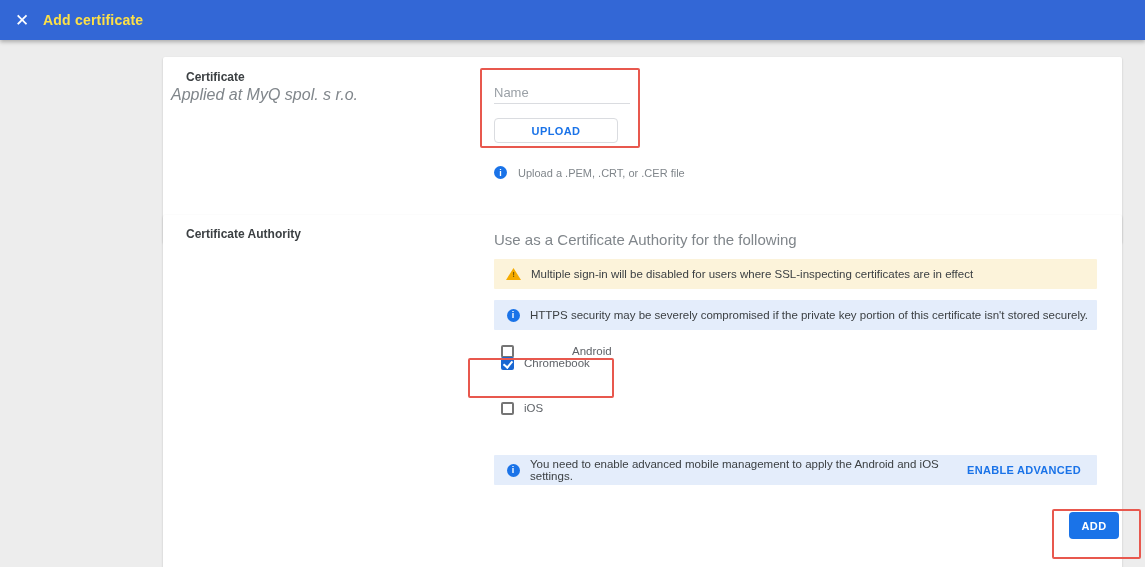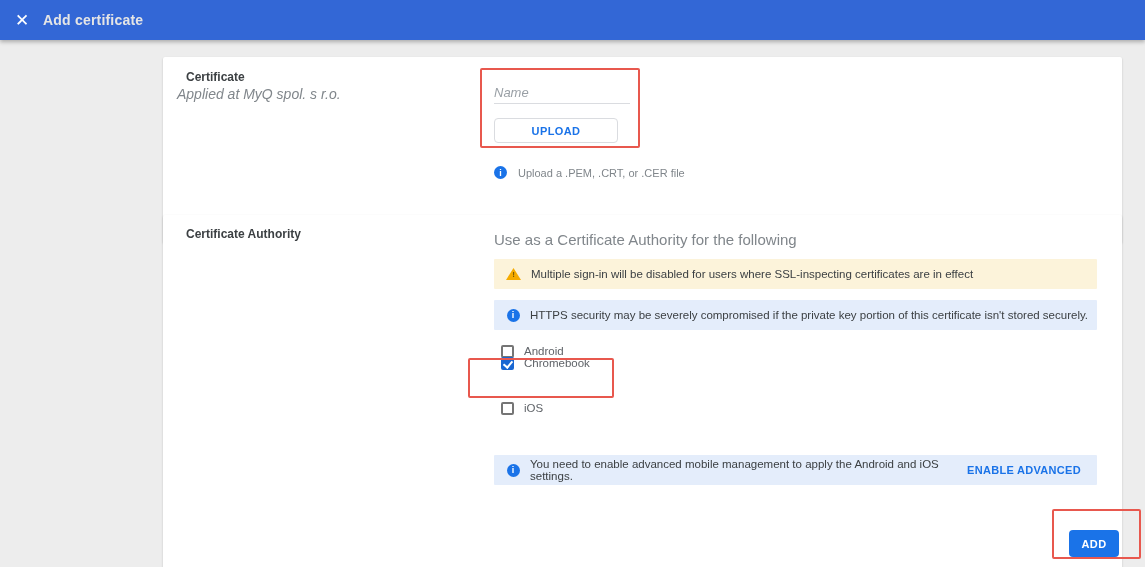--- a/index.html
+++ b/index.html
@@ -4,37 +4,37 @@
 <style>
   * { margin:0; padding:0; box-sizing:border-box; }
   html,body { width:1145px; height:567px; overflow:hidden; }
   body { font-family:"Liberation Sans","DejaVu Sans",sans-serif; background:#ededed; position:relative; }
 
   
   .header { position:absolute; left:0; top:0; width:1145px; height:40px; background:#3367d6;
             display:flex; align-items:center; box-shadow:0 2px 4px rgba(0,0,0,.28); z-index:5; }
   .close-btn { color:#fff; font-size:17px; font-weight:bold; margin-left:10px; width:24px; height:24px;
                display:flex; align-items:center; justify-content:center; cursor:pointer; }
-  .header-title { color:#e5e5e5; font-size:14px; font-weight:bold; margin-left:9px; letter-spacing:.2px; }
+  .header-title { color:#fde047; font-size:14px; font-weight:bold; margin-left:9px; letter-spacing:.2px; }
 
   
   .card { position:absolute; left:163px; width:959px; background:#fff; border-radius:2px;
           box-shadow:0 1px 2px rgba(0,0,0,.22); }
   .card1 { top:57px; height:186px; }
   .card2 { top:215px; height:364px; }
 
   .section-label { position:absolute; left:23px; font-size:12px; color:#3c4043; font-weight:bold; }
-  .section-sublabel { position:absolute; left:14px; font-size:14px; color:#80868b; font-style:italic; }
+  .section-sublabel { position:absolute; left:8px; font-size:16px; color:#80868b; font-style:italic; }
 
   
   .hl { position:absolute; border:2px solid #e8584e; border-radius:2px; pointer-events:none; z-index:4; }
   .hl-upload { left:317px; top:11px; width:160px; height:80px; }
   .name-input { position:absolute; left:331px; top:25px; width:136px; height:22px; border:none;
                 border-bottom:1px solid #dadce0; font-size:13px; color:#3c4043; outline:none;
-                font-family:"Liberation Sans","DejaVu Sans",sans-serif; background:transparent;font-style:italic; }
+                font-family:"Liberation Sans","DejaVu Sans",sans-serif; background:transparent; }
   .name-input::placeholder { color:#9aa0a6; }
   .upload-btn { position:absolute; left:331px; top:61px; width:124px; height:25px; background:#fff;
                 border:1px solid #dadce0; border-radius:4px; color:#1a73e8; font-size:11px; font-weight:bold;
                 letter-spacing:.4px; display:flex; align-items:center; justify-content:center; cursor:pointer; }
   .hint-row { position:absolute; left:331px; top:109px; display:flex; align-items:center; }
   .info-icon { width:13px; height:13px; border-radius:50%; background:#1a73e8; color:#fff; font-size:9px;
                font-weight:bold; display:flex; align-items:center; justify-content:center; flex:0 0 13px;
                font-style:normal; }
   .hint-text { font-size:11px; color:#80868b; margin-left:11px; }
 
@@ -48,33 +48,33 @@
   .banner .icon-wrap { margin-left:12px; flex:0 0 14px; display:flex; justify-content:center; }
   .banner-text { font-size:11.5px; color:#3c4043; margin-left:10px; }
   .warn-tri { position:relative; width:15px; height:12px; background:#f5ab00;
               clip-path:polygon(50% 0,0 100%,100% 100%); display:flex; align-items:flex-end; justify-content:center; }
   .warn-tri span { font-size:8px; font-weight:bold; color:#7a5800; line-height:10px; }
   .enable-adv { margin-left:auto; margin-right:16px; font-size:11px; font-weight:bold; color:#1a73e8;
                 letter-spacing:.3px; cursor:pointer; white-space:nowrap; }
 
   
   .cb-row { position:absolute; left:338px; height:16px; display:flex; align-items:center; }
-  .cb-android { top:128px; } .cb-chromebook { top:140px; } .cb-ios { top:185px; } .cb-imprivata { top:211px; }
+  .cb-android { top:128px;gap:48px; } .cb-chromebook { top:140px; } .cb-ios { top:185px; } .cb-imprivata { top:211px; }
   .cbox { position:relative; width:13px; height:13px; border:2px solid #757575; border-radius:2px;
           background:#fff; cursor:pointer; flex:0 0 13px; }
   .cbox.checked { background:#1967d2; border-color:#1967d2; }
   .cbox.checked::before { content:""; position:absolute; left:-9px; top:-9px; width:27px; height:27px;
           border-radius:50%; background:#dbe6f8; z-index:-1; }
   .cbox.checked::after { content:""; position:absolute; left:2px; top:0px; width:4px; height:7px;
           border:solid #fff; border-width:0 2px 2px 0; transform:rotate(40deg); }
   .cb-label { font-size:11.5px; color:#5f6368; margin-left:10px; }
   .hl-chromebook { left:305px; top:143px; width:146px; height:40px; }
 
   
-  .add-btn { position:absolute; left:1069px; top:530px; width:50px; height:27px; background:#1a73e8;
+  .add-btn { position:absolute; left:1069px; top:512px; width:50px; height:27px; background:#1a73e8;
              border:none; border-radius:4px; color:#fff; font-size:11px; font-weight:bold; letter-spacing:.4px;
              display:flex; align-items:center; justify-content:center; cursor:pointer; }
   .hl-add { left:1052px; top:509px; width:89px; height:50px; }
 </style>
 </head>
 <body>
 
 <div class="header">
   <div class="close-btn">✕</div>
   <div class="header-title">Add certificate</div>

